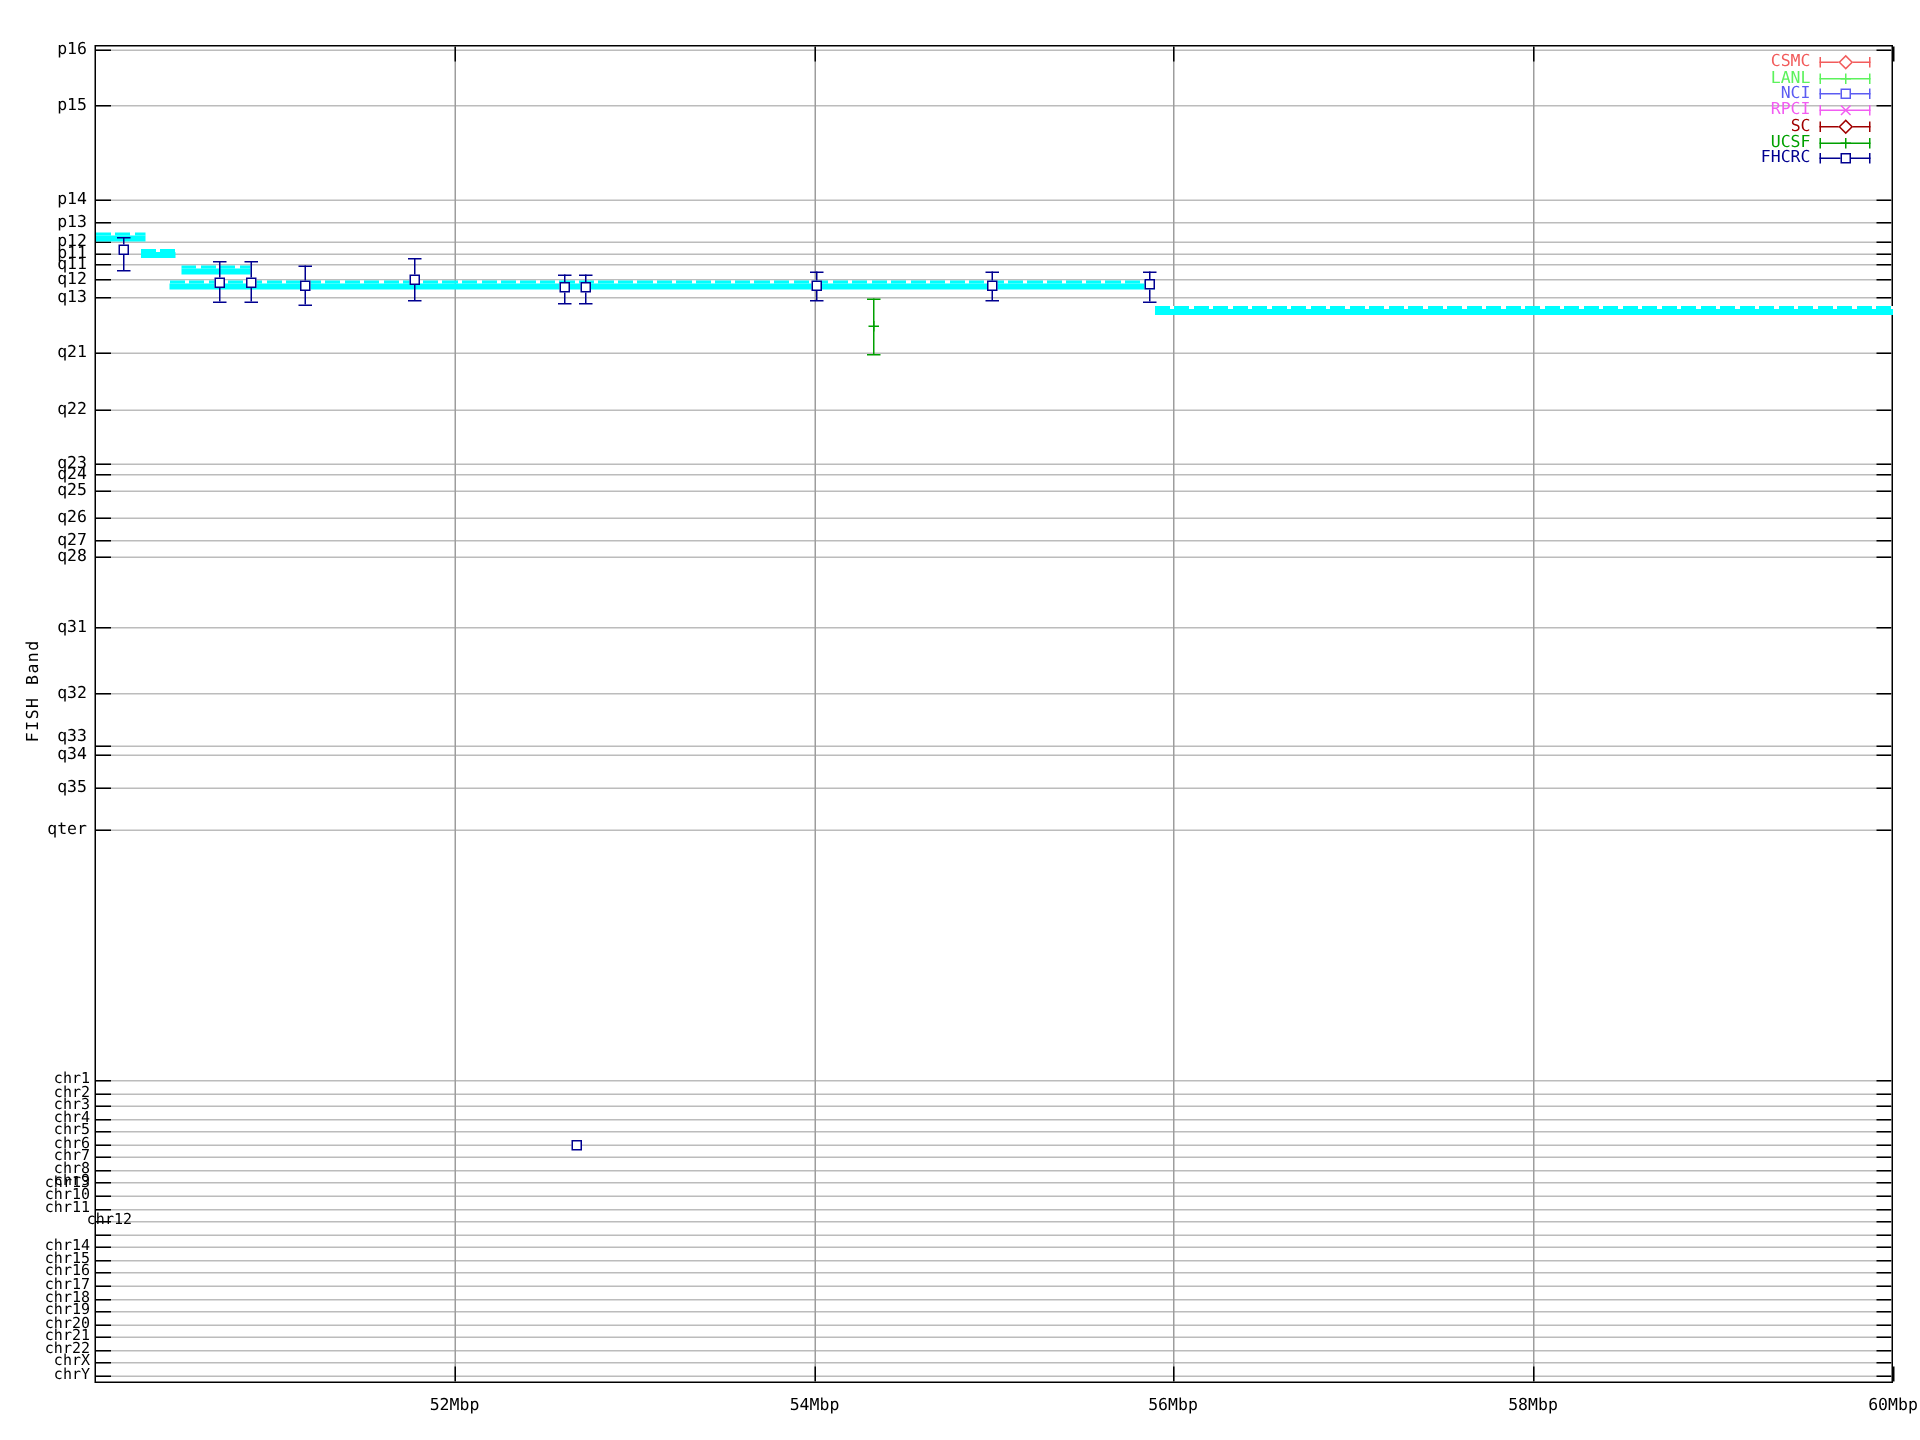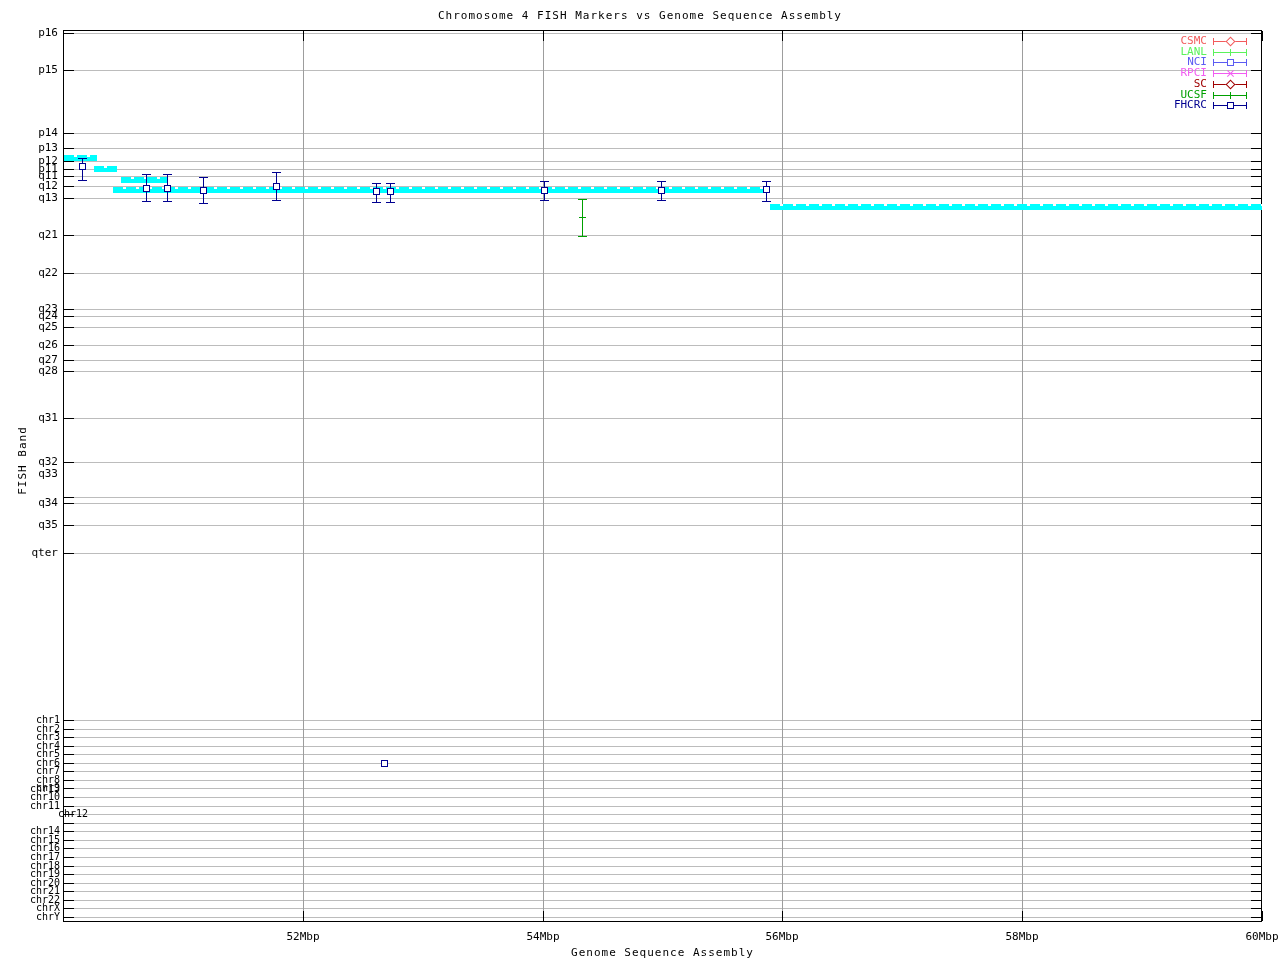--- a/index.html
+++ b/index.html
@@ -16,23 +16,21 @@
   .abs{position:absolute;}
   .band-label{position:absolute;left:0;width:58px;text-align:right;font-size:11px;line-height:11px;}
   .chr-label{position:absolute;left:0;width:60px;text-align:right;font-size:10px;line-height:9px;}
   .xtick-label{position:absolute;width:60px;text-align:center;font-size:11px;line-height:11px;}
   .legend-label{position:absolute;width:110px;text-align:right;font-size:11px;line-height:11px;}
 </style>
 </head>
 <body>
 
 <div id="screen">
-  <div class="title">Chromosome 4 FISH Markers vs Genome Sequence Assembly</div>
   <div class="ylab">FISH Band</div>
-  <div class="xlab">Genome Sequence Assembly</div>
 <div class=" abs" style="left: 63px; top: 30px; width: 1197px; height: 890px; border: 1px solid rgb(0, 0, 0);"></div>
     <div class=" abs" style="left: 64px; top: 33px; width: 1197px; height: 1px; background: rgb(188, 188, 188);"></div>
     <div class=" abs" style="left: 64px; top: 33px; width: 10px; height: 1px; background: rgb(0, 0, 0);"></div>
     <div class=" abs" style="left: 1251px; top: 33px; width: 10px; height: 1px; background: rgb(0, 0, 0);"></div>
     <div class="band-label" style="top: 27px;">p16</div>
     <div class=" abs" style="left: 64px; top: 70px; width: 1197px; height: 1px; background: rgb(188, 188, 188);"></div>
     <div class=" abs" style="left: 64px; top: 70px; width: 10px; height: 1px; background: rgb(0, 0, 0);"></div>
     <div class=" abs" style="left: 1251px; top: 70px; width: 10px; height: 1px; background: rgb(0, 0, 0);"></div>
     <div class="band-label" style="top: 64px;">p15</div>
     <div class=" abs" style="left: 64px; top: 133px; width: 1197px; height: 1px; background: rgb(188, 188, 188);"></div>
@@ -99,21 +97,21 @@
     <div class=" abs" style="left: 64px; top: 418px; width: 10px; height: 1px; background: rgb(0, 0, 0);"></div>
     <div class=" abs" style="left: 1251px; top: 418px; width: 10px; height: 1px; background: rgb(0, 0, 0);"></div>
     <div class="band-label" style="top: 412px;">q31</div>
     <div class=" abs" style="left: 64px; top: 462px; width: 1197px; height: 1px; background: rgb(188, 188, 188);"></div>
     <div class=" abs" style="left: 64px; top: 462px; width: 10px; height: 1px; background: rgb(0, 0, 0);"></div>
     <div class=" abs" style="left: 1251px; top: 462px; width: 10px; height: 1px; background: rgb(0, 0, 0);"></div>
     <div class="band-label" style="top: 456px;">q32</div>
     <div class=" abs" style="left: 64px; top: 497px; width: 1197px; height: 1px; background: rgb(188, 188, 188);"></div>
     <div class=" abs" style="left: 64px; top: 497px; width: 10px; height: 1px; background: rgb(0, 0, 0);"></div>
     <div class=" abs" style="left: 1251px; top: 497px; width: 10px; height: 1px; background: rgb(0, 0, 0);"></div>
-    <div class="band-label" style="top: 468px; text-align: right;">q33</div>
+    <div class="band-label" style="top: 485px; text-align: right;">q33</div>
     <div class=" abs" style="left: 64px; top: 503px; width: 1197px; height: 1px; background: rgb(188, 188, 188);"></div>
     <div class=" abs" style="left: 64px; top: 503px; width: 10px; height: 1px; background: rgb(0, 0, 0);"></div>
     <div class=" abs" style="left: 1251px; top: 503px; width: 10px; height: 1px; background: rgb(0, 0, 0);"></div>
     <div class="band-label" style="top: 497px;">q34</div>
     <div class=" abs" style="left: 64px; top: 525px; width: 1197px; height: 1px; background: rgb(188, 188, 188);"></div>
     <div class=" abs" style="left: 64px; top: 525px; width: 10px; height: 1px; background: rgb(0, 0, 0);"></div>
     <div class=" abs" style="left: 1251px; top: 525px; width: 10px; height: 1px; background: rgb(0, 0, 0);"></div>
     <div class="band-label" style="top: 519px;">q35</div>
     <div class=" abs" style="left: 64px; top: 553px; width: 1197px; height: 1px; background: rgb(188, 188, 188);"></div>
     <div class=" abs" style="left: 64px; top: 553px; width: 10px; height: 1px; background: rgb(0, 0, 0);"></div>

